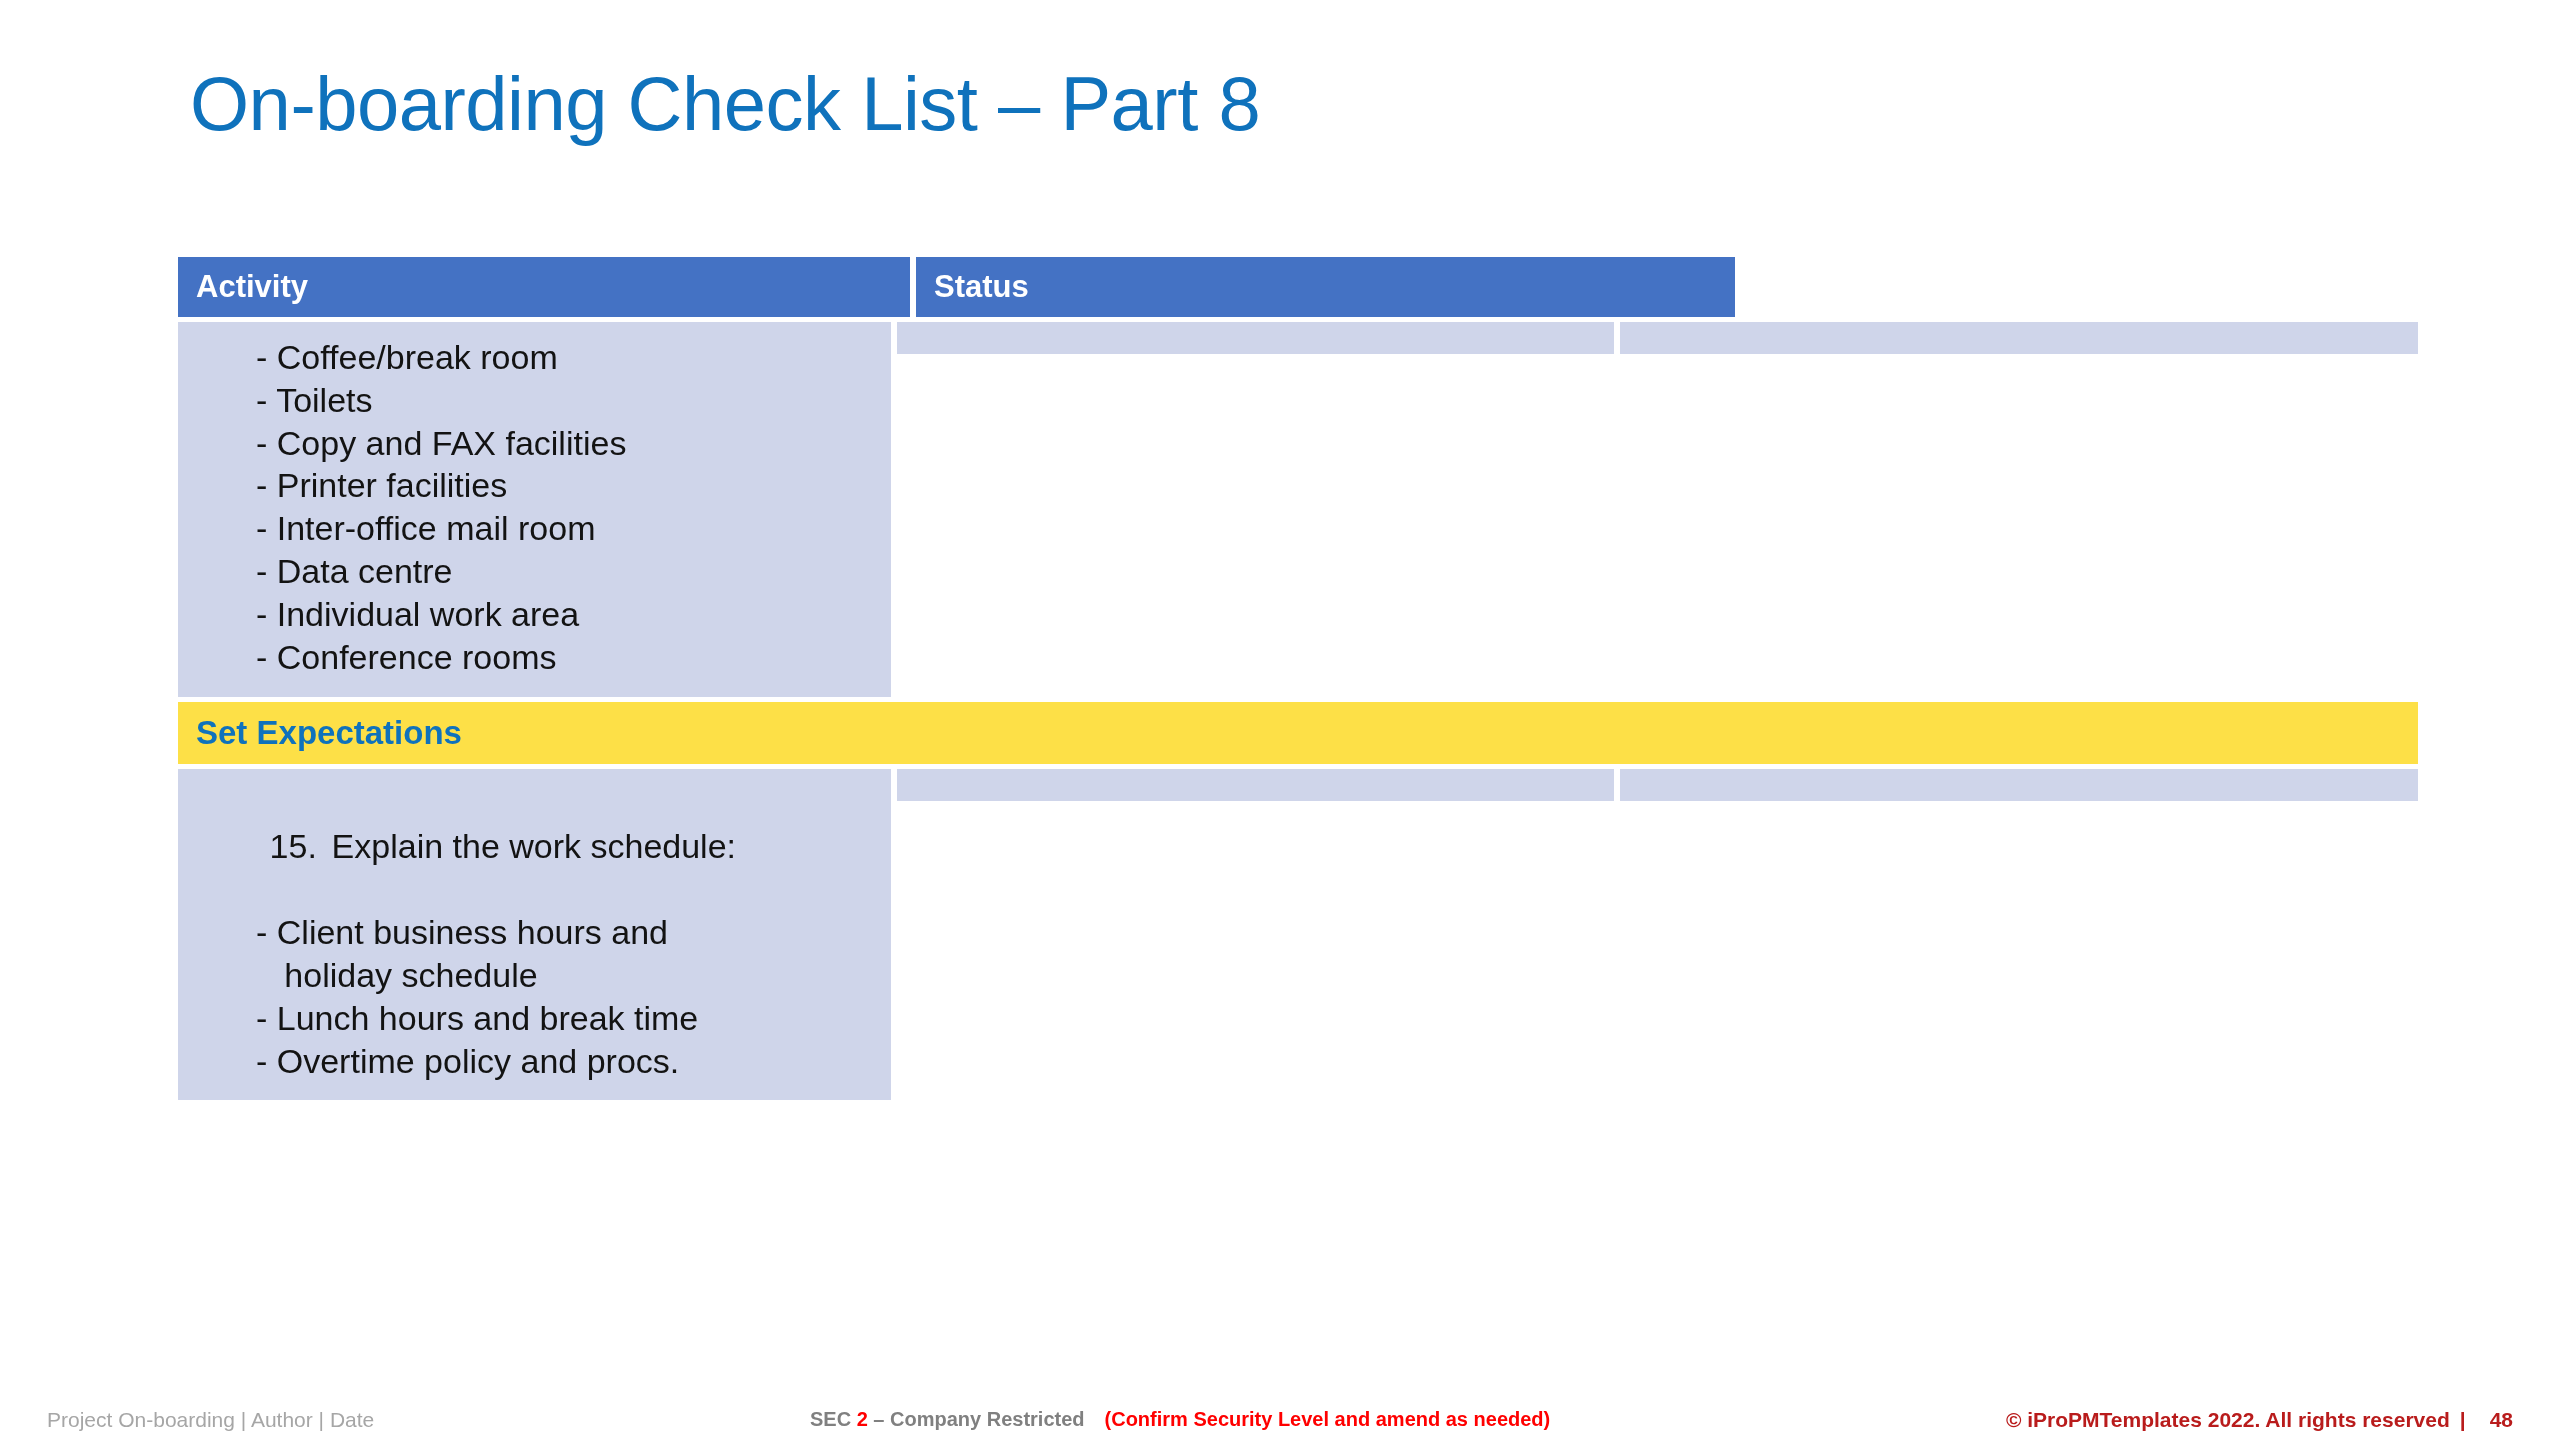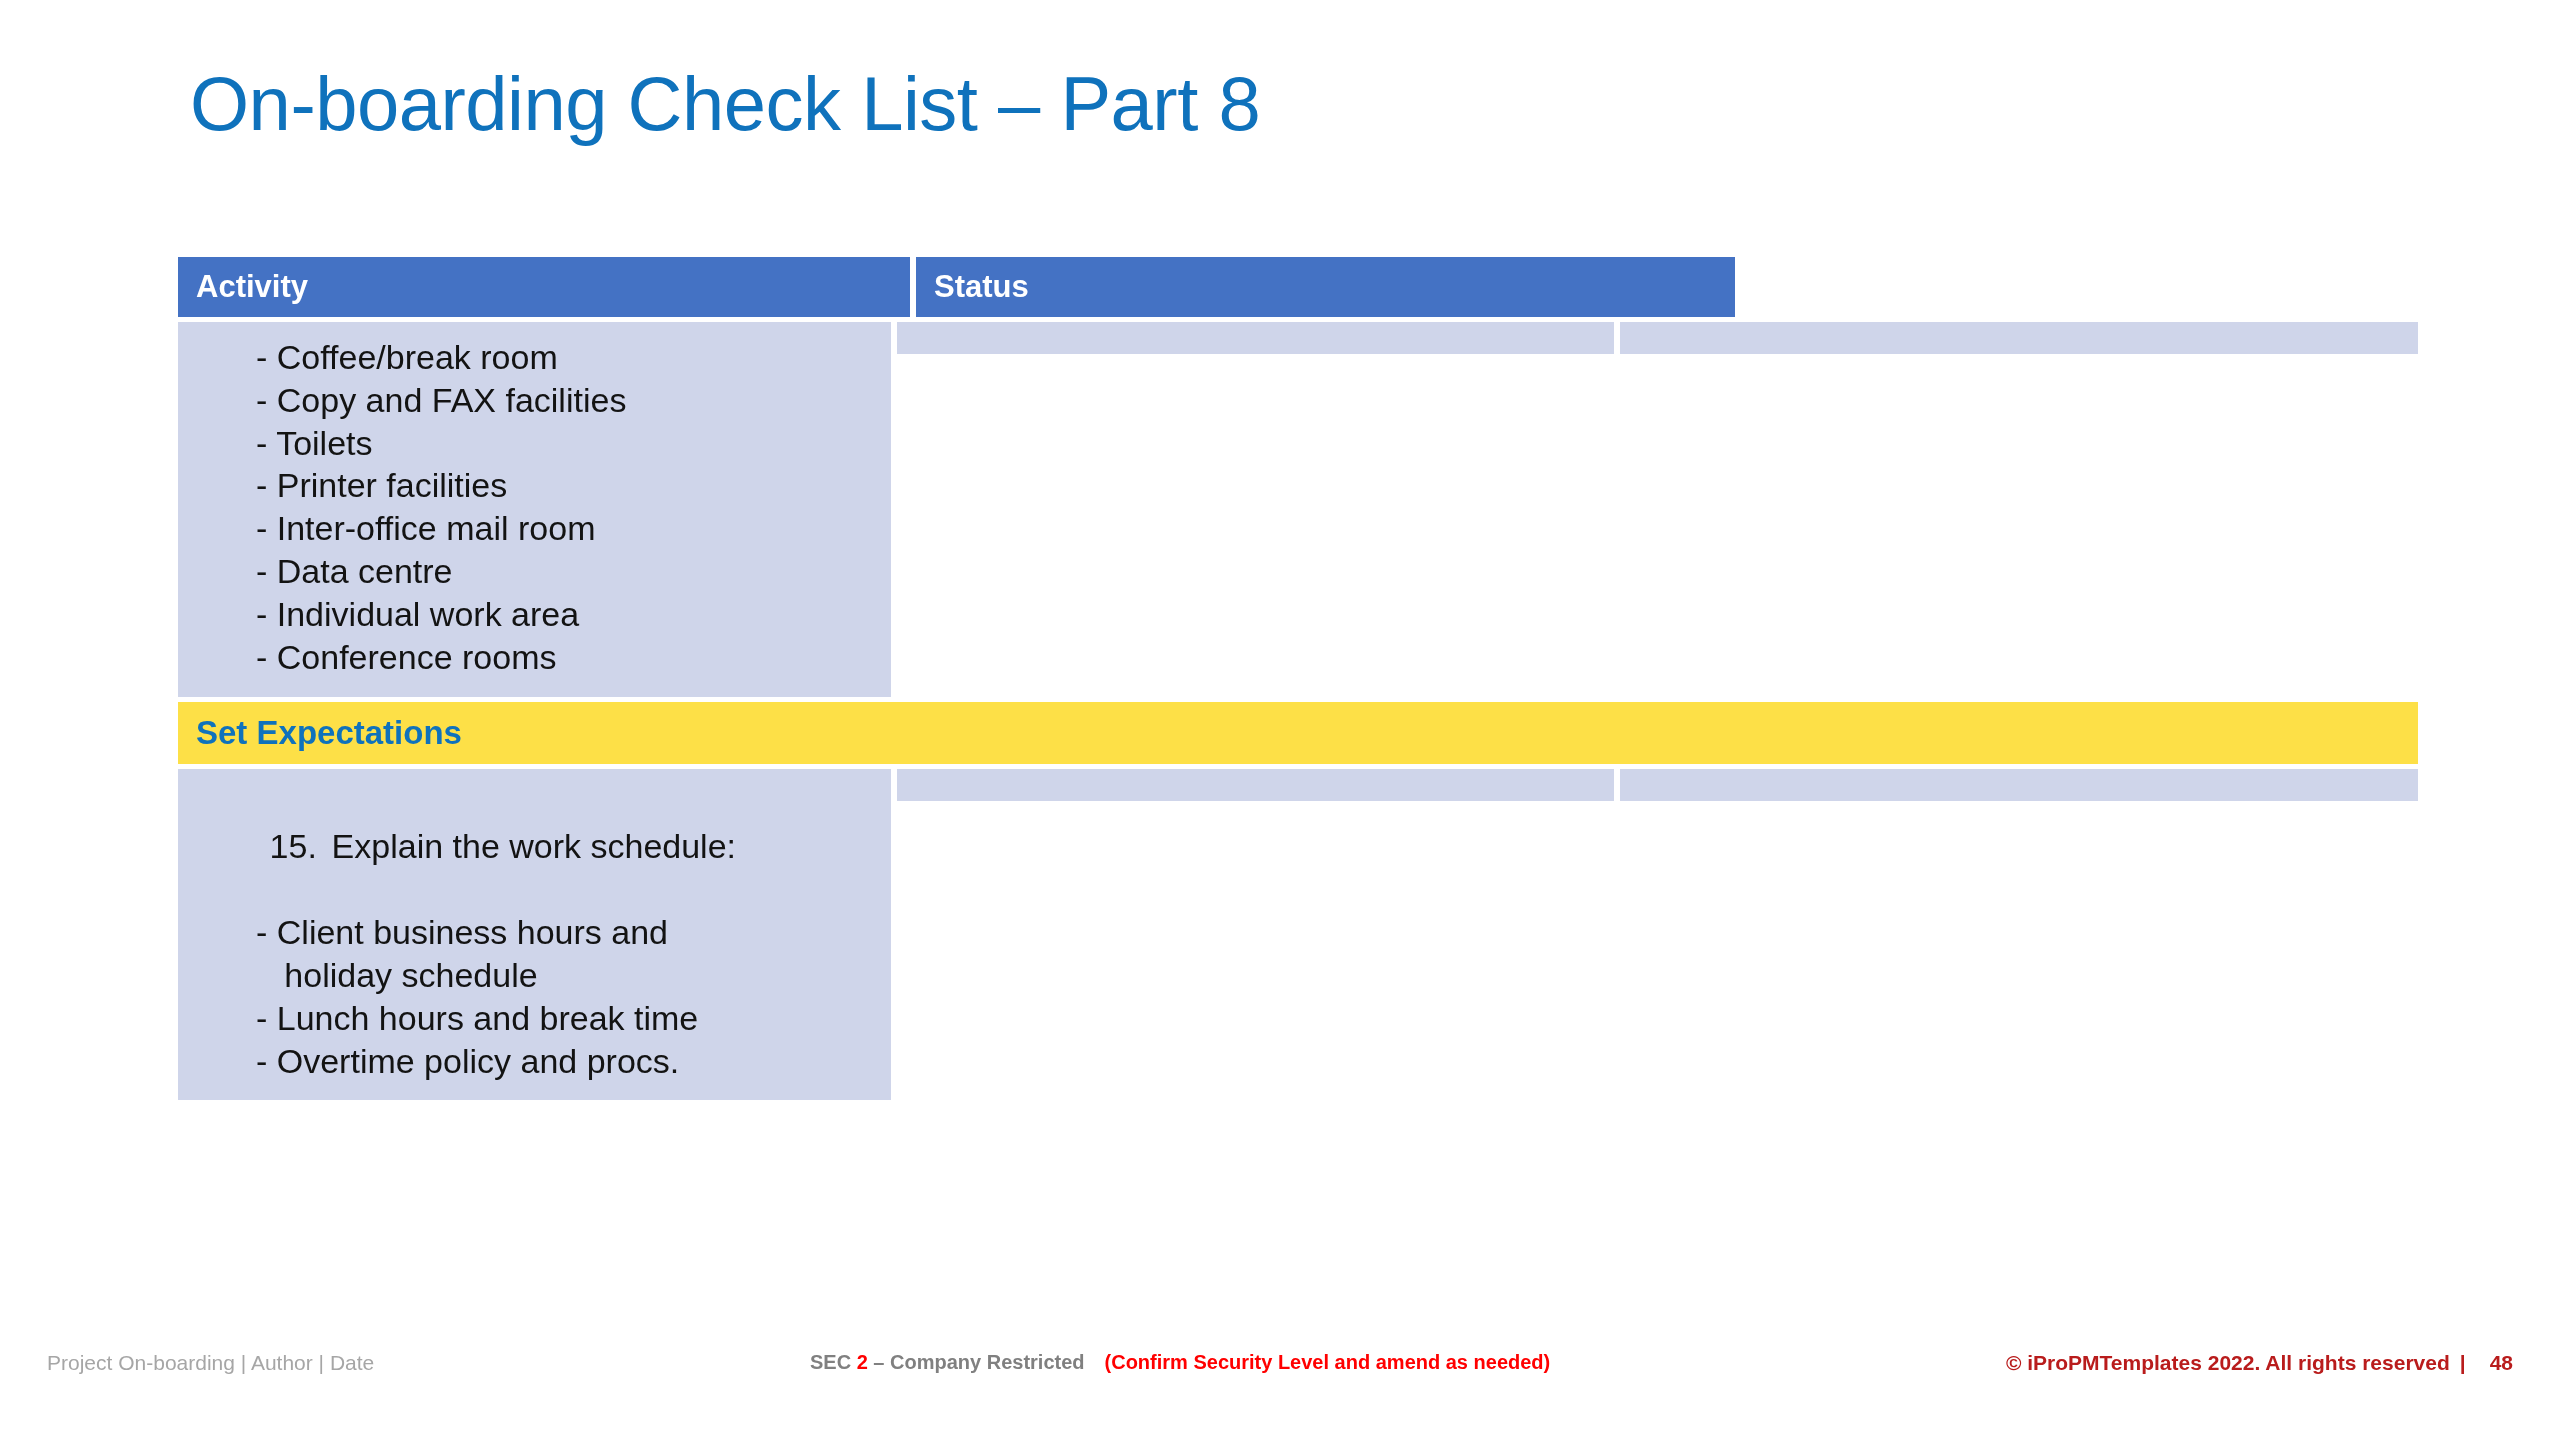--- a/index.html
+++ b/index.html
@@ -110,21 +110,21 @@
   .section-label {
     color: #0F72BC;
     font-size: 33px;
     font-weight: bold;
   }
 
   
   #footer {
     position: absolute;
     left: 0;
-    top: 1351px;
+    top: 1408px;
     width: 2560px;
     height: 32px;
     font-size: 21px;
   }
   #footer-left {
     position: absolute;
     left: 47px;
     top: 0;
     color: #A6A6A6;
     white-space: nowrap;
@@ -159,22 +159,22 @@
 
   <div class="row head-row">
     <div class="head-cell col-activity">Activity</div>
     <div class="head-cell col-status">Status</div>
   </div>
 
   <div class="row content-row">
     <div class="body-cell col-activity activity-cell">
       <ul class="sub-list">
         <li>- Coffee/break room</li>
+        <li>- Toilets</li>
         <li>- Copy and FAX facilities</li>
-        <li>- Toilets</li>
         <li>- Printer facilities</li>
         <li>- Inter-office mail room</li>
         <li>- Data centre</li>
         <li>- Individual work area</li>
         <li>- Conference rooms</li>
       </ul>
     </div>
     <div class="body-cell col-action activity-cell"></div>
     <div class="body-cell col-status activity-cell"></div>
   </div>

